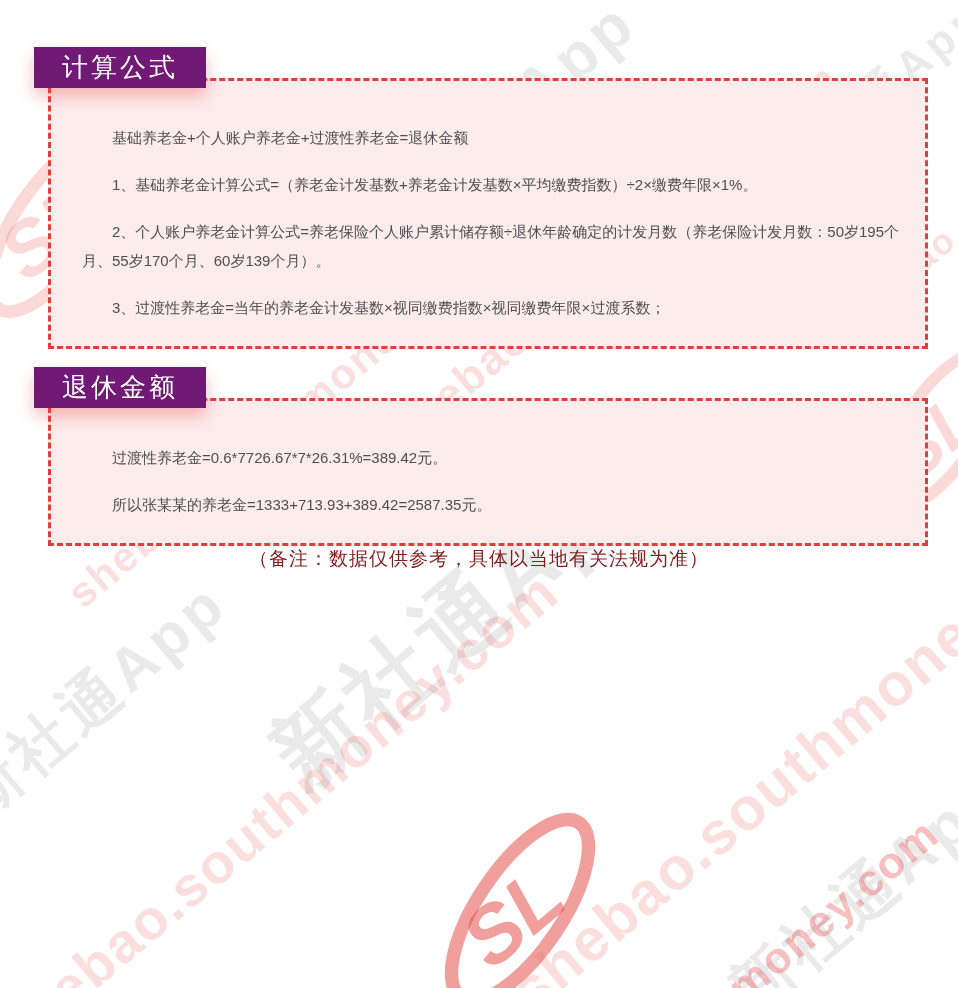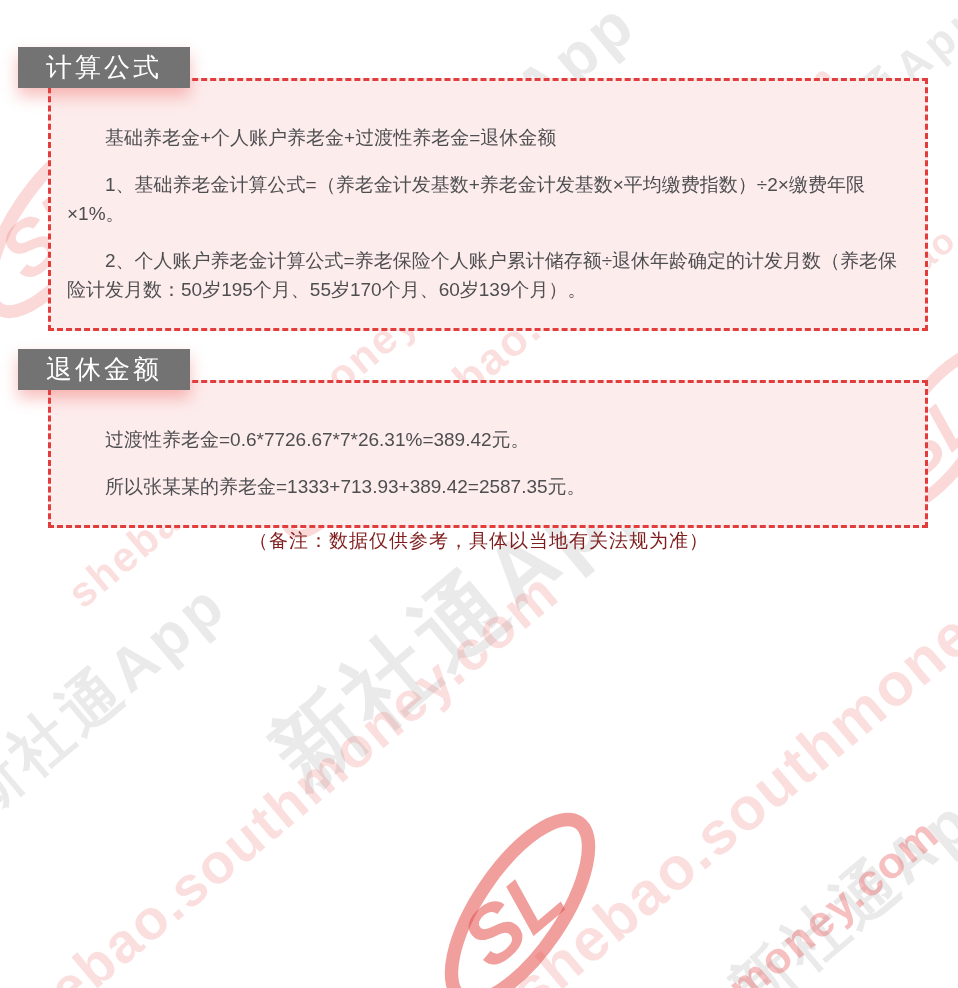--- a/index.html
+++ b/index.html
@@ -18,33 +18,33 @@
   .wm-logo{color:rgba(238,130,126,.30);}
   .wm-logo-strong{color:rgba(228,80,76,.55);}
   .wm-logo svg,.wm-logo-strong svg{display:block;}
 
   
   .content{position:relative;z-index:1;}
   .section{position:relative;}
   .section-1{margin-top:47px;}
   .section-2{margin-top:18px;}
   .tab{
-    position:relative;z-index:2;margin-left:18px;width:172px;height:41px;
-    background:#737373;color:#ffffff;font-size:26px;letter-spacing:3px;
+    position:relative;z-index:2;margin-left:34px;width:172px;height:41px;
+    background:#701a75;color:#ffffff;font-size:26px;letter-spacing:3px;
     display:flex;align-items:center;justify-content:center;
     box-shadow:0 8px 16px rgba(232,69,63,.35);
   }
   .panel{
     position:relative;z-index:1;box-sizing:border-box;
     margin:-10px 0 0 48px;width:880px;
     background:#fdecec;border:3px dashed #e23d3d;
     padding:42px 16px 24px 16px;
   }
   .para{
-    margin:0 0 18px 0;font-size:19px;line-height:29px;color:#4e4e50;
+    margin:0 0 18px 15px;font-size:15px;line-height:29px;color:#4e4e50;
     text-indent:2em;white-space:pre-line;
   }
   .para:last-child{margin-bottom:0;}
 
   .footer-note{
     text-align:center;color:#7f1d1d;font-size:19px;letter-spacing:1px;
   }
 </style>
 </head>
 <body>
@@ -97,20 +97,21 @@
 </div>
 
 <div class="content">
 
   <div class="section section-1">
     <div class="tab">计算公式</div>
     <div class="panel">
       <p class="para">基础养老金+个人账户养老金+过渡性养老金=退休金额</p>
       <p class="para">1、基础养老金计算公式=（养老金计发基数+养老金计发基数×平均缴费指数）÷2×缴费年限×1%。</p>
       <p class="para">2、个人账户养老金计算公式=养老保险个人账户累计储存额÷退休年龄确定的计发月数（养老保险计发月数：50岁195个月、55岁170个月、60岁139个月）。</p>
+      <p class="para">3、过渡性养老金=当年的养老金计发基数×视同缴费指数×视同缴费年限×过渡系数；</p>
     </div>
   </div>
 
   <div class="section section-2">
     <div class="tab">退休金额</div>
     <div class="panel">
       <p class="para">过渡性养老金=0.6*7726.67*7*26.31%=389.42元。</p>
       <p class="para">所以张某某的养老金=1333+713.93+389.42=2587.35元。</p>
     </div>
   </div>

